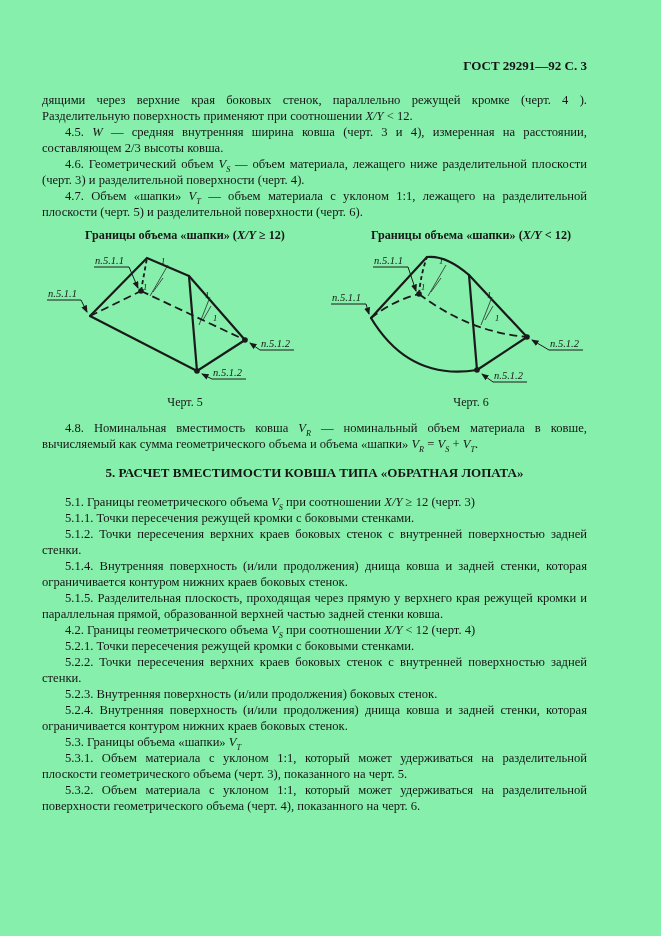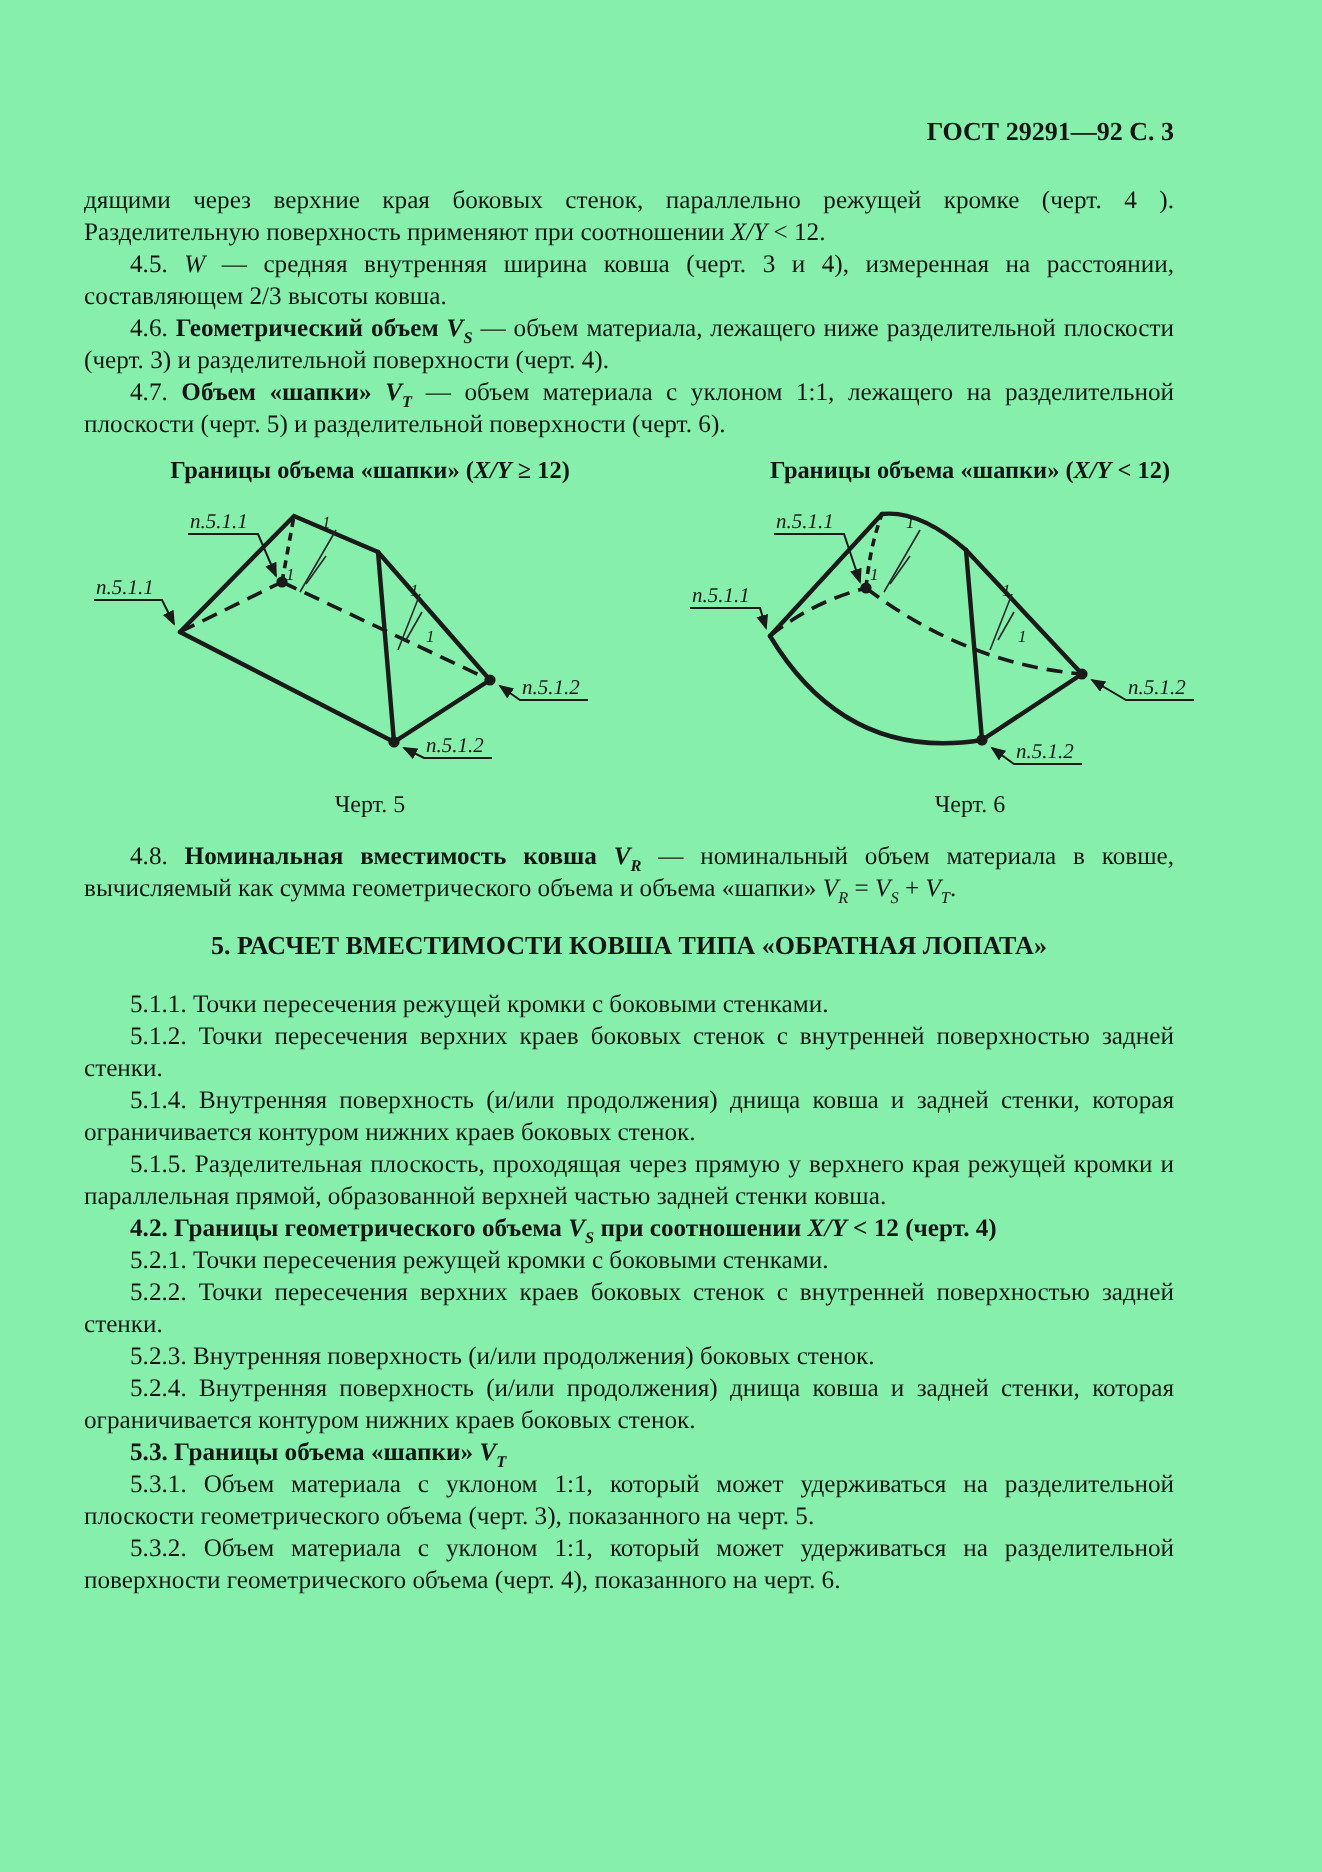--- a/index.html
+++ b/index.html
@@ -21,26 +21,25 @@
     margin:0 0 18px 0;
   }
   p.body{
     margin:0;
     font-size:12.6px;
     line-height:16px;
     text-align:justify;
     text-indent:23px;
   }
   p.body.noindent{text-indent:0;}
-  p.body b{font-weight:bold;}
+  p.body b{font-weight:normal;}
   i{font-style:italic;}
   sub{font-size:0.65em;line-height:0;}
   .figrow{
     display:flex;
-    gap:14px;
     width:585px;
     margin:8px 0 10px 0;
   }
   .figcol{width:286px;}
   .figtitle{
     text-align:center;
     font-weight:bold;
     font-size:12.2px;
     line-height:15px;
     margin:0 0 5px 0;
@@ -182,20 +181,21 @@
       </svg>
       <p class="figcap">Черт. 6</p>
     </div>
 
   </div>
 
   <p class="body"><span>4.8. </span><b>Номинальная вместимость ковша </b><b><i>V</i><sub><i>R</i></sub></b><span> — номинальный объем материала в ковше, вычисляемый как сумма геометрического объема и объема «шапки» </span><i>V</i><sub><i>R</i></sub><span> = </span><i>V</i><sub><i>S</i></sub><span> + </span><i>V</i><sub><i>T</i></sub><span>.</span></p>
 
   <p class="sechead">5. РАСЧЕТ ВМЕСТИМОСТИ КОВША ТИПА «ОБРАТНАЯ ЛОПАТА»</p>
 
+  <p class="body"><b><span>5.1. Границы геометрического объема </span><i>V</i><sub><i>S</i></sub><span> при соотношении </span><i>X/Y</i><span> ≥ 12 (черт. 3)</span></b></p>
   <p class="body">5.1.1. Точки пересечения режущей кромки с боковыми стенками.</p>
   <p class="body">5.1.2. Точки пересечения верхних краев боковых стенок с внутренней поверхностью задней стенки.</p>
   <p class="body">5.1.4. Внутренняя поверхность (и/или продолжения) днища ковша и задней стенки, которая ограничивается контуром нижних краев боковых стенок.</p>
   <p class="body">5.1.5. Разделительная плоскость, проходящая через прямую у верхнего края режущей кромки и параллельная прямой, образованной верхней частью задней стенки ковша.</p>
 
   <p class="body"><b><span>4.2. Границы геометрического объема </span><i>V</i><sub><i>S</i></sub><span> при соотношении </span><i>X/Y</i><span> &lt; 12 (черт. 4)</span></b></p>
   <p class="body">5.2.1. Точки пересечения режущей кромки с боковыми стенками.</p>
   <p class="body">5.2.2. Точки пересечения верхних краев боковых стенок с внутренней поверхностью задней стенки.</p>
   <p class="body">5.2.3. Внутренняя поверхность (и/или продолжения) боковых стенок.</p>
   <p class="body">5.2.4. Внутренняя поверхность (и/или продолжения) днища ковша и задней стенки, которая ограничивается контуром нижних краев боковых стенок.</p>

